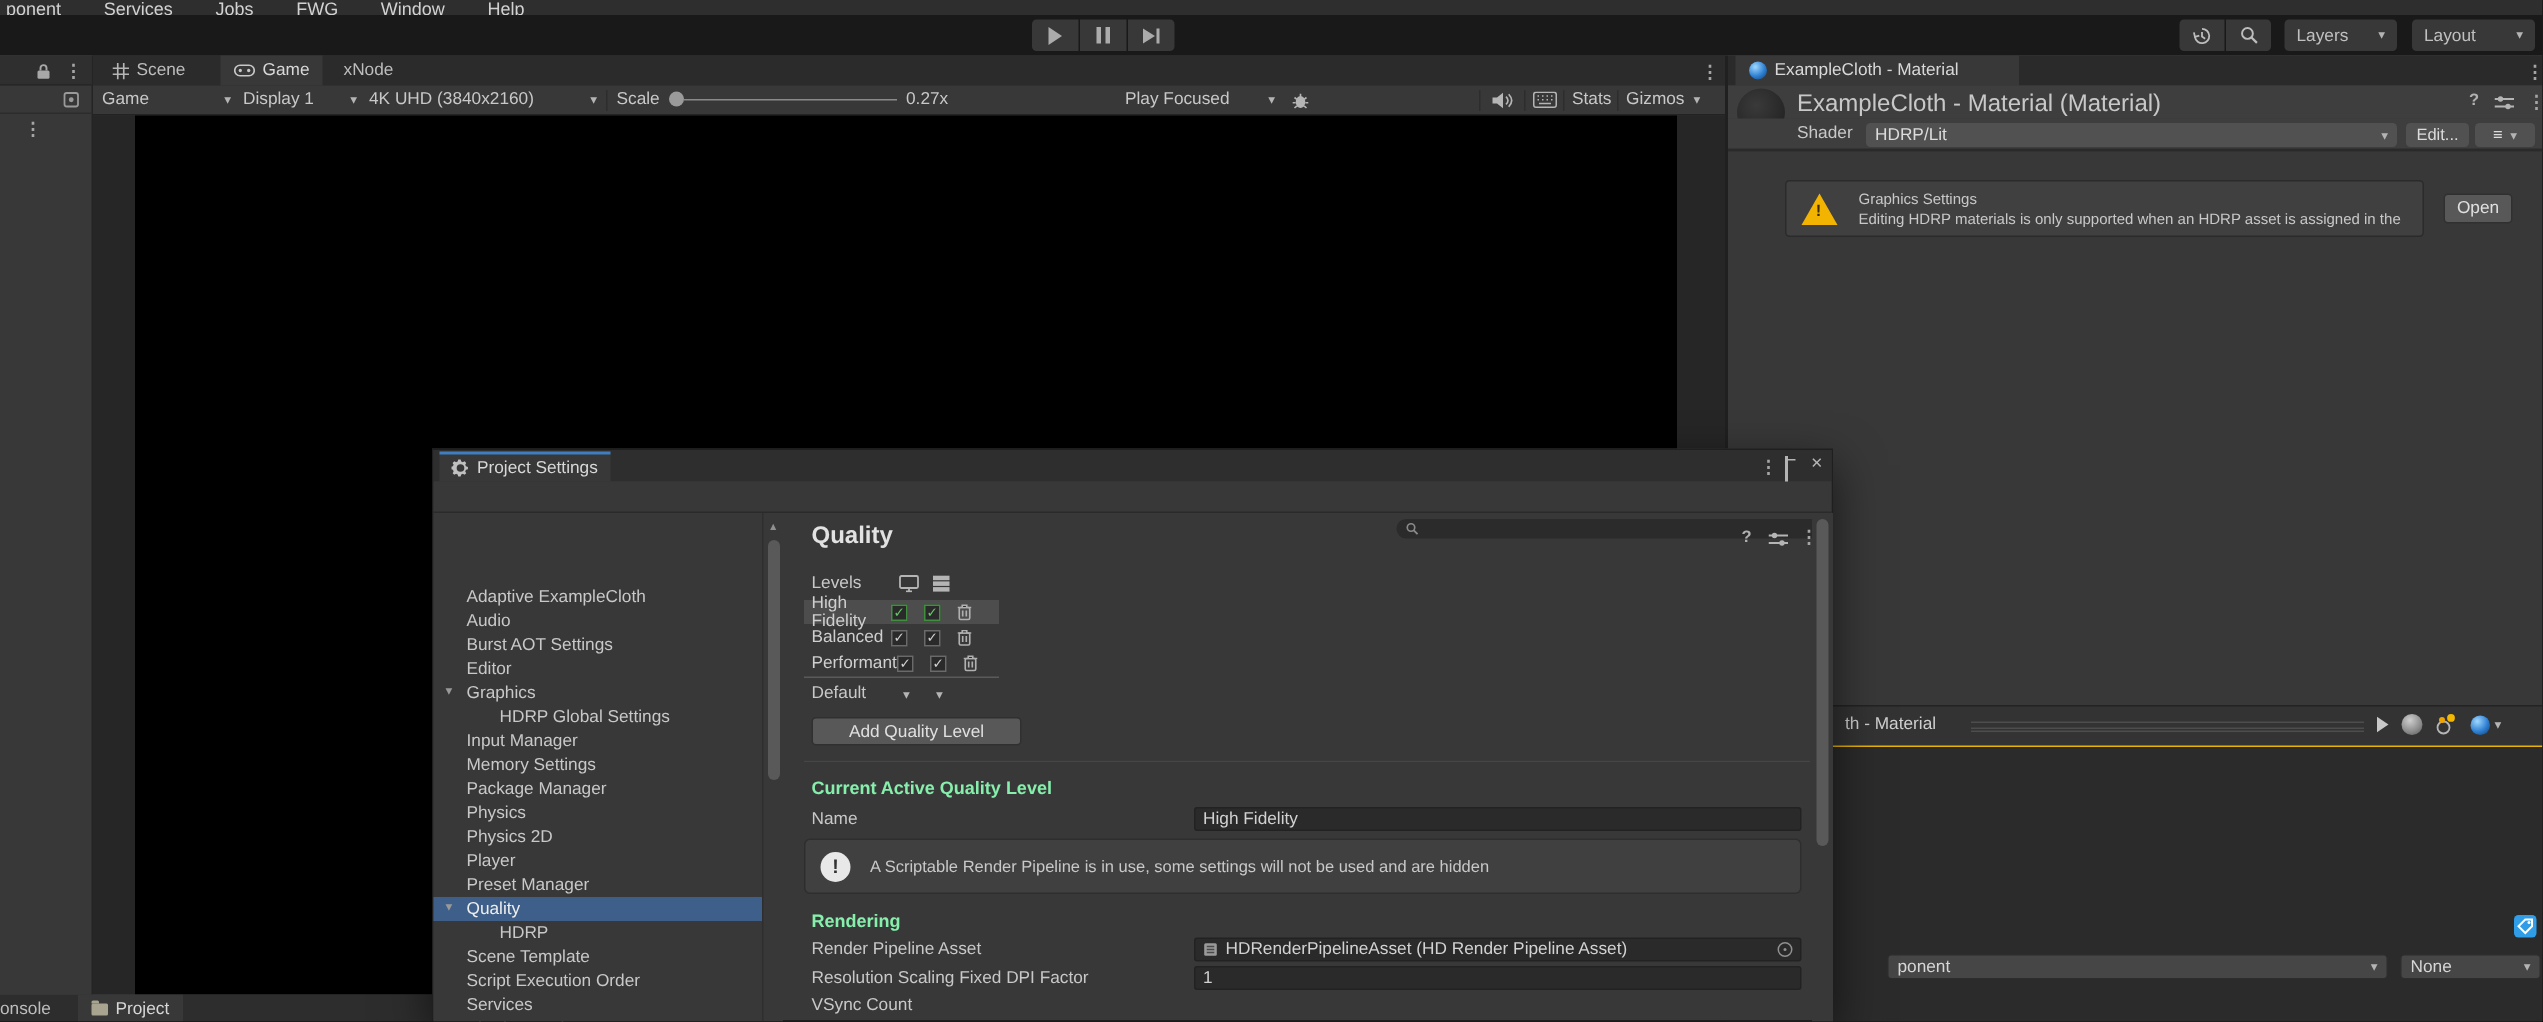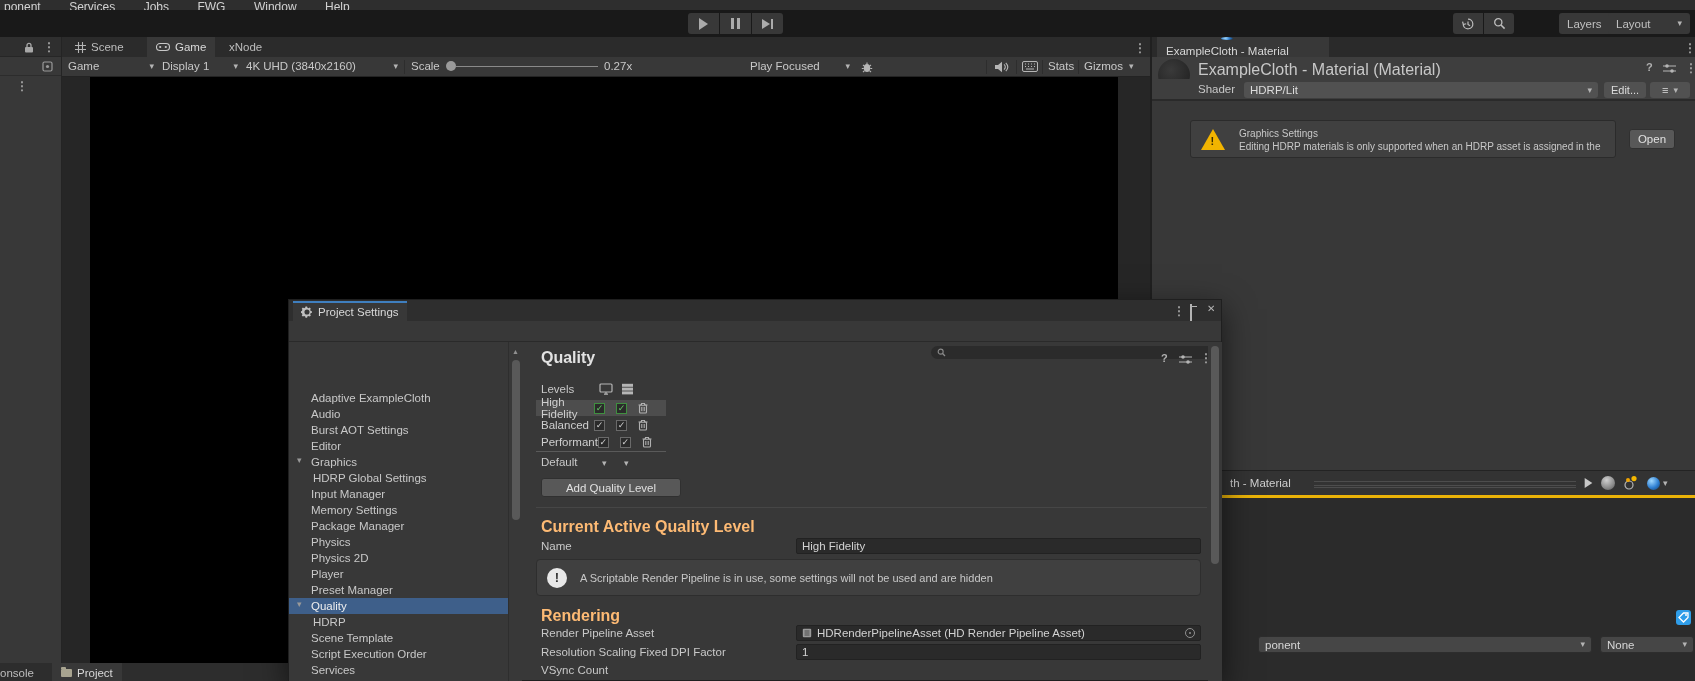--- a/index.html
+++ b/index.html
@@ -55,45 +55,45 @@
   #insp-shader { position:absolute; left:0; top:42px; width:100%; height:22px; background:#3e3e3e; border-bottom:2px solid #2a2a2a; }
   .sphere { border-radius:50%; background:radial-gradient(circle at 35% 30%, #9fd8ff, #2e7fd2 55%, #123a66); }
   .ghost-sphere { border-radius:50%; background:radial-gradient(circle at 40% 35%, #3a3a3a, #262626 70%); }
   .ifield { background:#515151; border-radius:3px; display:flex; align-items:center; padding:0 6px; color:#dcdcdc; font-size:11.5px; }
   .ibtn { background:#515151; border-radius:3px; display:flex; align-items:center; justify-content:center; color:#dcdcdc; font-size:11px; }
   .helpbox { background:#404040; border:1px solid #2b2b2b; border-radius:3px; }
   .warn-tri { width:0; height:0; border-left:12px solid transparent; border-right:12px solid transparent; border-bottom:21px solid #f2b400; position:relative; }
   .warn-tri em { position:absolute; left:-2.5px; top:6px; color:#3a2a00; font-style:normal; font-weight:bold; font-size:11px; }
   .unity-btn { background:#585858; border:1px solid #303030; border-radius:3px; color:#e0e0e0; font-size:11.5px;
                display:flex; align-items:center; justify-content:center; }
-  #previewbar { position:absolute; left:0; top:433px; width:100%; height:28px; background:#333333; border-top:1px solid #232323; border-bottom:3px solid #eab308; }
+  #previewbar { position:absolute; left:0; top:433px; width:100%; height:28px; background:#333333; border-top:1px solid #232323; border-bottom:1px solid #eab308; }
   .draglines { position:absolute; height:7px; border-top:1px solid #4d4d4d; border-bottom:1px solid #4d4d4d; }
   .draglines i { position:absolute; left:0; right:0; top:3px; height:1px; background:#4d4d4d; }
   #previewbody { position:absolute; left:0; top:461px; width:100%; height:183px; background:#2b2b2b; }
   .ddfield { background:#464646; border:1px solid #2d2d2d; border-radius:3px; display:flex; align-items:center; padding:0 6px; color:#d6d6d6; font-size:11.5px; }
   .graysphere { width:14px; height:14px; border-radius:50%; background:radial-gradient(circle at 40% 30%, #cfcfcf, #8a8a8a 60%, #555); }
 
   
   #pswin { left:288px; top:299px; width:934px; height:382px; background:#383838; border:1px solid #1f1f1f;
            box-shadow:0 10px 30px rgba(0,0,0,.6); z-index:10; }
   #ps-titlebar { position:absolute; left:0; top:0; width:100%; height:21px; background:#2e2e2e; }
   #ps-tab { position:absolute; left:4px; top:1px; height:20px; background:#383838; border-top:2px solid #3f7fbf;
             display:flex; align-items:center; gap:5px; padding:0 8px; color:#d8d8d8; font-size:11.5px; }
   #ps-search { position:absolute; left:642px; top:25px; width:287px; height:13px; background:#2b2b2b; border-radius:7px;
                display:flex; align-items:center; padding:0 6px; }
   #ps-sidebar { position:absolute; left:0; top:42px; width:219px; height:340px; background:#383838; }
   .ps-item { position:relative; height:16px; display:flex; align-items:center; color:#c8c8c8; font-size:11.5px; padding-left:22px; }
   .ps-item .tri { visibility:hidden; position:absolute; left:8px; top:1px; color:#999; font-size:9px; }
   .ps-item.fold .tri { visibility:visible; }
-  .ps-item.child { padding-left:24px; }
+  .ps-item.child { padding-left:44px; }
   .ps-item.selected { background:#3e5f8a; color:#eee; }
   .ps-scroll { position:absolute; top:42px; width:14px; height:340px; background:#383838; }
   .ps-thumb { position:absolute; left:3px; width:8px; background:#595959; border-radius:4px; }
   #ps-content { position:absolute; left:235px; top:42px; width:683px; height:340px; }
-  .bold12 { font-weight:bold; color:#fdba74; font-size:16px; }
+  .bold12 { font-weight:bold; color:#86efac; font-size:12px; }
   .lvlrow { position:absolute; left:12px; width:130px; height:16px; display:flex; align-items:center; }
   .lvlrow.activelvl { background:#4d4d4d; }
   .lvlrow .nm { flex:0 0 58px; padding-left:5px; color:#cfcfcf; font-size:11.5px; }
   .cb { width:11px; height:11px; border:1px solid #6a6a6a; background:#2a2a2a; margin-right:11px;
         display:flex; align-items:center; justify-content:center; font-size:9px; color:#d0d0d0; }
   .cb.green { border-color:#3f8f3f; color:#67c667; }
   .field { background:#2a2a2a; border:1px solid #222; border-radius:2px; display:flex; align-items:center; padding:0 5px;
            color:#d2d2d2; font-size:11.5px; }
   .infobox { background:#404040; border:1px solid #2e2e2e; border-radius:4px; display:flex; align-items:center; }
   .infocircle { width:20px; height:20px; border-radius:50%; background:#e8e8e8; color:#333; font-weight:bold;
@@ -147,21 +147,21 @@
         <path d="M1.6 4.6l0.7 3 2.9-0.9" fill="none" stroke="#bdbdbd" stroke-width="1.2"></path>
         <path d="M7 4.4v3l2.1 1.4" fill="none" stroke="#bdbdbd" stroke-width="1.2"></path>
       </svg>
     </div>
     <div class="tbtn grp-r" style="left:1484px;width:30px;">
       <svg width="13" height="13" viewBox="0 0 13 13">
         <circle cx="5.3" cy="5.3" r="3.6" fill="none" stroke="#bdbdbd" stroke-width="1.3"></circle>
         <line x1="8" y1="8" x2="11.6" y2="11.6" stroke="#bdbdbd" stroke-width="1.5"></line>
       </svg>
     </div>
-    <div class="tbtn" style="left:1523px;width:75px;justify-content:space-between;padding:0 8px;margin-left:36px;">
+    <div class="tbtn" style="left:1523px;width:75px;justify-content:space-between;padding:0 8px;">
       <span>Layers</span>
       <span class="chev">▾</span>
     </div>
     <div class="tbtn" style="left:1608px;width:82px;justify-content:space-between;padding:0 8px;">
       <span>Layout</span>
       <span class="chev">▾</span>
     </div>
   </div>
 
   <div id="leftstrip" class="abs">
@@ -245,21 +245,21 @@
       <div class="flatdd abs" style="left:1022px;top:3px;width:60px;">
         <span>Gizmos</span>
           <span class="chev">▾</span>
       </div>
     </div>
     <div id="gameblack"></div>
   </div>
 
   <div id="inspector" class="abs">
     <div id="insp-tabbar">
-      <div class="tab active" style="left:5px;padding-right:40px;flex-direction:column;">
+      <div class="tab active" style="left:5px;padding-right:40px;">
         <span class="sphere" style="width:12px;height:12px;"></span>
         <span>ExampleCloth - Material</span>
       </div>
       <span class="abs vdots" style="left:532px;top:4px;">⋮</span>
     </div>
 
     <div id="insp-header">
       <span class="ghost-sphere abs" style="left:6px;top:2px;width:32px;height:32px;"></span>
       <span class="txt abs" style="left:46px;top:4px;font-size:16px;">ExampleCloth - Material (Material)</span>
       <span class="abs dim" style="left:494px;top:4px;font-size:11px;font-weight:bold;">?</span>

